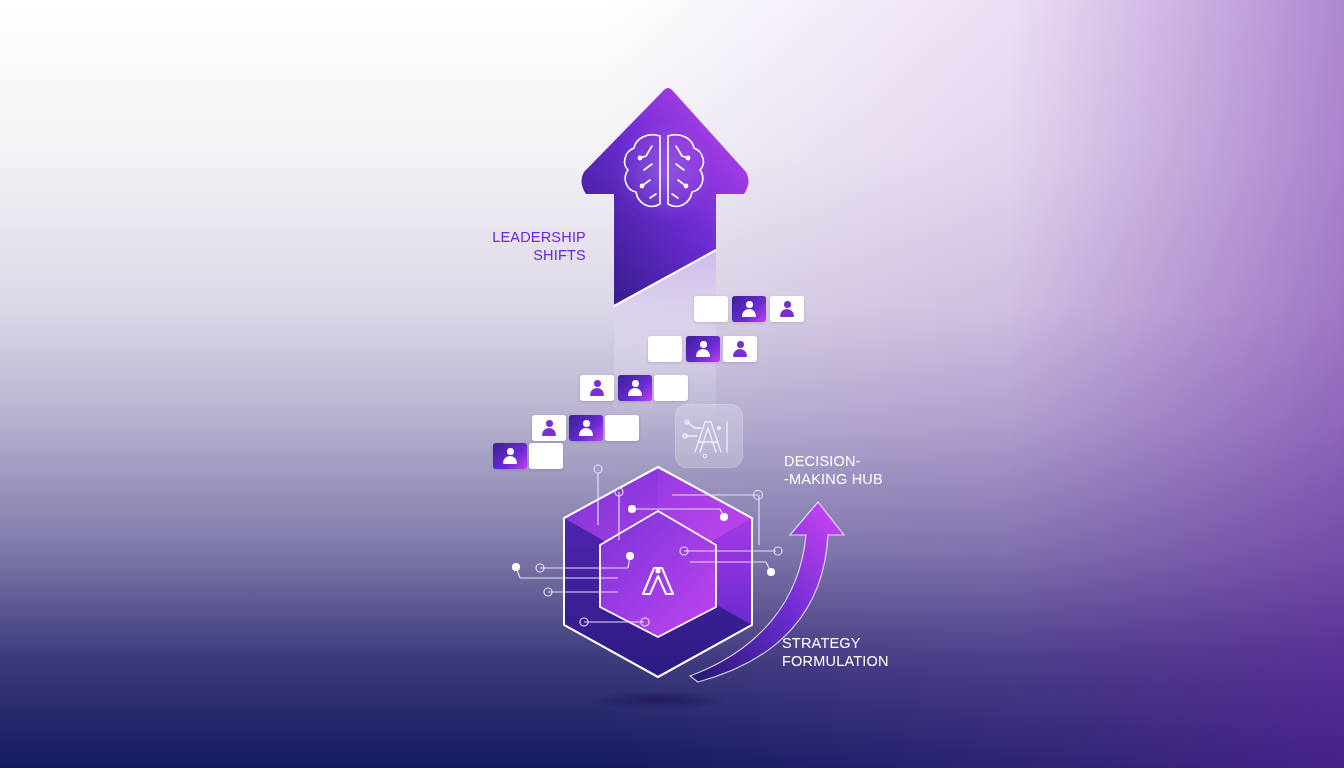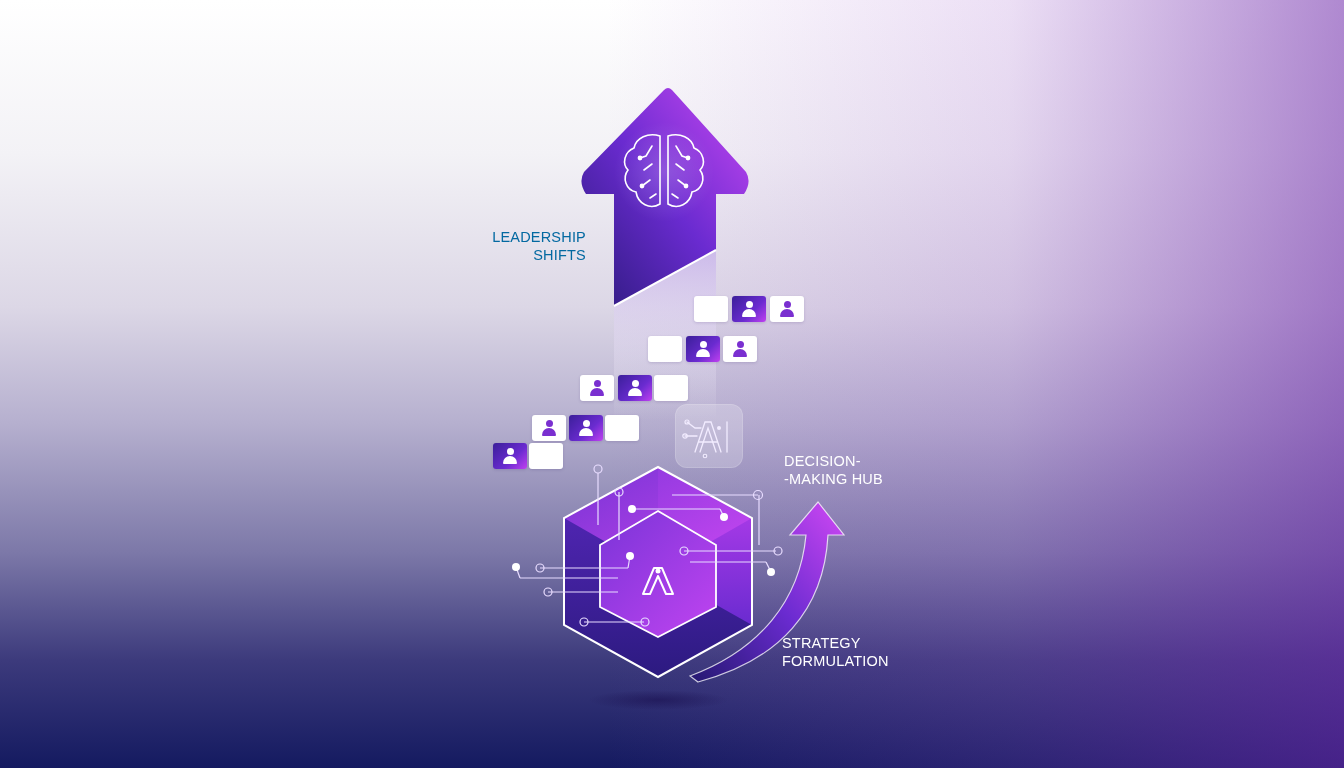--- a/index.html
+++ b/index.html
@@ -12,21 +12,21 @@
     position:absolute; inset:0;
     background: linear-gradient(90deg, rgba(0,0,0,0) 0%, rgba(0,0,0,0) 45%, rgba(150,80,200,0.18) 75%, rgba(110,40,170,0.55) 100%);
     pointer-events:none;
   }
   .stage { position:absolute; inset:0; }
   svg.art { position:absolute; left:0; top:0; }
   .label {
     position:absolute; font-size:14.5px; letter-spacing:0.2px; line-height:18px;
     text-transform:uppercase;
   }
-  .label.dark { color:#0369a1; }
+  .label.dark { color:#6d28d9; }
   .label.light { color:#ffffff; }
   .right { text-align:right; }
   .tile {
     position:absolute; width:34px; height:26px; border-radius:3px;
     background:#ffffff; box-shadow:0 1px 3px rgba(60,40,110,0.18);
     display:flex; align-items:center; justify-content:center;
   }
   .tile.filled { background: linear-gradient(135deg, #3b1f9a 0%, #6a2bd0 60%, #c040f0 100%); }
   .person { width:16px; height:17px; position:relative; }
   .person .head { position:absolute; left:4.5px; top:0; width:7px; height:7px; border-radius:50%; }

